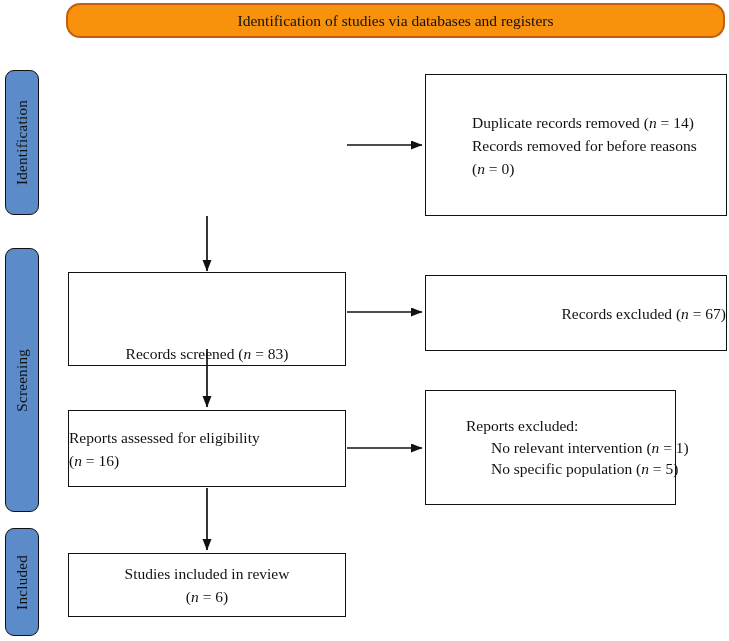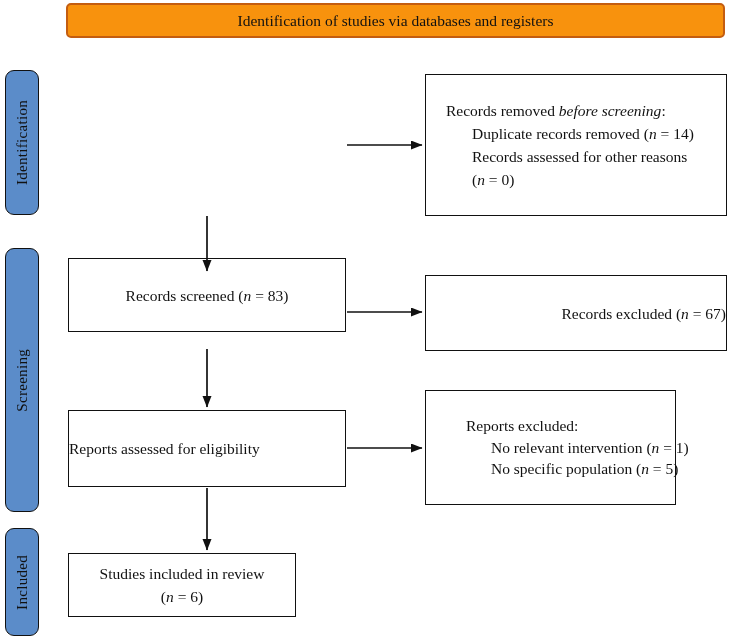--- a/index.html
+++ b/index.html
@@ -10,21 +10,21 @@
     font-family:"Liberation Serif","DejaVu Serif",serif;
     color:#111;
     font-size:15.5px;
     overflow:hidden;
   }
   .banner{
     position:absolute;
     left:66px;top:3px;width:659px;height:35px;
     background:var(--orange-fill,#F8920D);
     border:2px solid var(--orange-border,#C45D10);
-    border-radius:5px;
+    border-radius:14px;
     box-sizing:border-box;
     display:flex;align-items:center;justify-content:center;
     text-align:left;
   }
   .stage-label{
     position:absolute;
     left:5px;width:34px;
     background:var(--blue-fill,#5B8CC9);
     border:1.8px solid #111;
     border-radius:9px;
@@ -45,23 +45,23 @@
     position:absolute;
     background:#fff;
     border:1.6px solid #111;
     box-sizing:border-box;
     display:flex;flex-direction:column;justify-content:center;
     line-height:23px;
   }
   .box .line{white-space:nowrap;}
   .box .line.ind{padding-left:26px;}
   .b-identified{left:68px;top:75px;width:278px;height:140px;padding-left:36px;}
-  .b-screened{left:68px;top:258px;width:278px;height:74px;text-align:center;}
+  .b-screened{left:68px;top:272px;width:278px;height:94px;text-align:center;justify-content:flex-end;}
   .b-assessed{left:68px;top:410px;width:278px;height:77px;text-align:left;}
-  .b-included{left:68px;top:553px;width:228px;height:64px;text-align:center;}
+  .b-included{left:68px;top:553px;width:278px;height:64px;text-align:center;}
   .b-removed{left:425px;top:74px;width:302px;height:142px;padding-left:20px;}
   .b-excluded{left:425px;top:275px;width:302px;height:76px;text-align:right;}
   .b-reports-excluded{left:425px;top:390px;width:251px;height:115px;padding-left:40px;line-height:21.5px;}
   .b-reports-excluded .line.ind{padding-left:25px;}
   #arrows{position:absolute;left:0;top:0;width:729px;height:641px;pointer-events:none;}
 </style>
 </head>
 <body>
 
 <div id="stage" style="--orange-fill: #F8920D; --orange-border: #C45D10; --blue-fill: #5B8CC9;">
@@ -74,33 +74,33 @@
     <span>Identification</span>
   </div>
   <div class="stage-label lbl-screening">
     <span>Screening</span>
   </div>
   <div class="stage-label lbl-included">
     <span>Included</span>
   </div>
 
   <div class="box b-removed">
-      <div class="line">Records removed <i>before screening</i>:</div>
       <div class="line ind">Duplicate records removed (<i>n</i> = 14)</div>
-      <div class="line ind">Records assessed for other reasons</div>
+      <div class="line ind">Records removed for before reasons</div>
       <div class="line ind">(<i>n</i> = 0)</div>
     </div>
   <div class="box b-screened">
       <div class="line">Records screened (<i>n</i> = 83)</div>
     </div>
   <div class="box b-excluded">
       <div class="line">Records excluded (<i>n</i> = 67)</div>
     </div>
   <div class="box b-assessed">
       <div class="line">Reports assessed for eligibility</div>
+      <div class="line">(<i>n</i> = 16)</div>
     </div>
   <div class="box b-reports-excluded">
       <div class="line">Reports excluded:</div>
       <div class="line ind">No relevant intervention (<i>n</i> = 1)</div>
       <div class="line ind">No specific population (<i>n</i> = 5)</div>
     </div>
   <div class="box b-included">
       <div class="line">Studies included in review</div>
       <div class="line">(<i>n</i> = 6)</div>
     </div>

